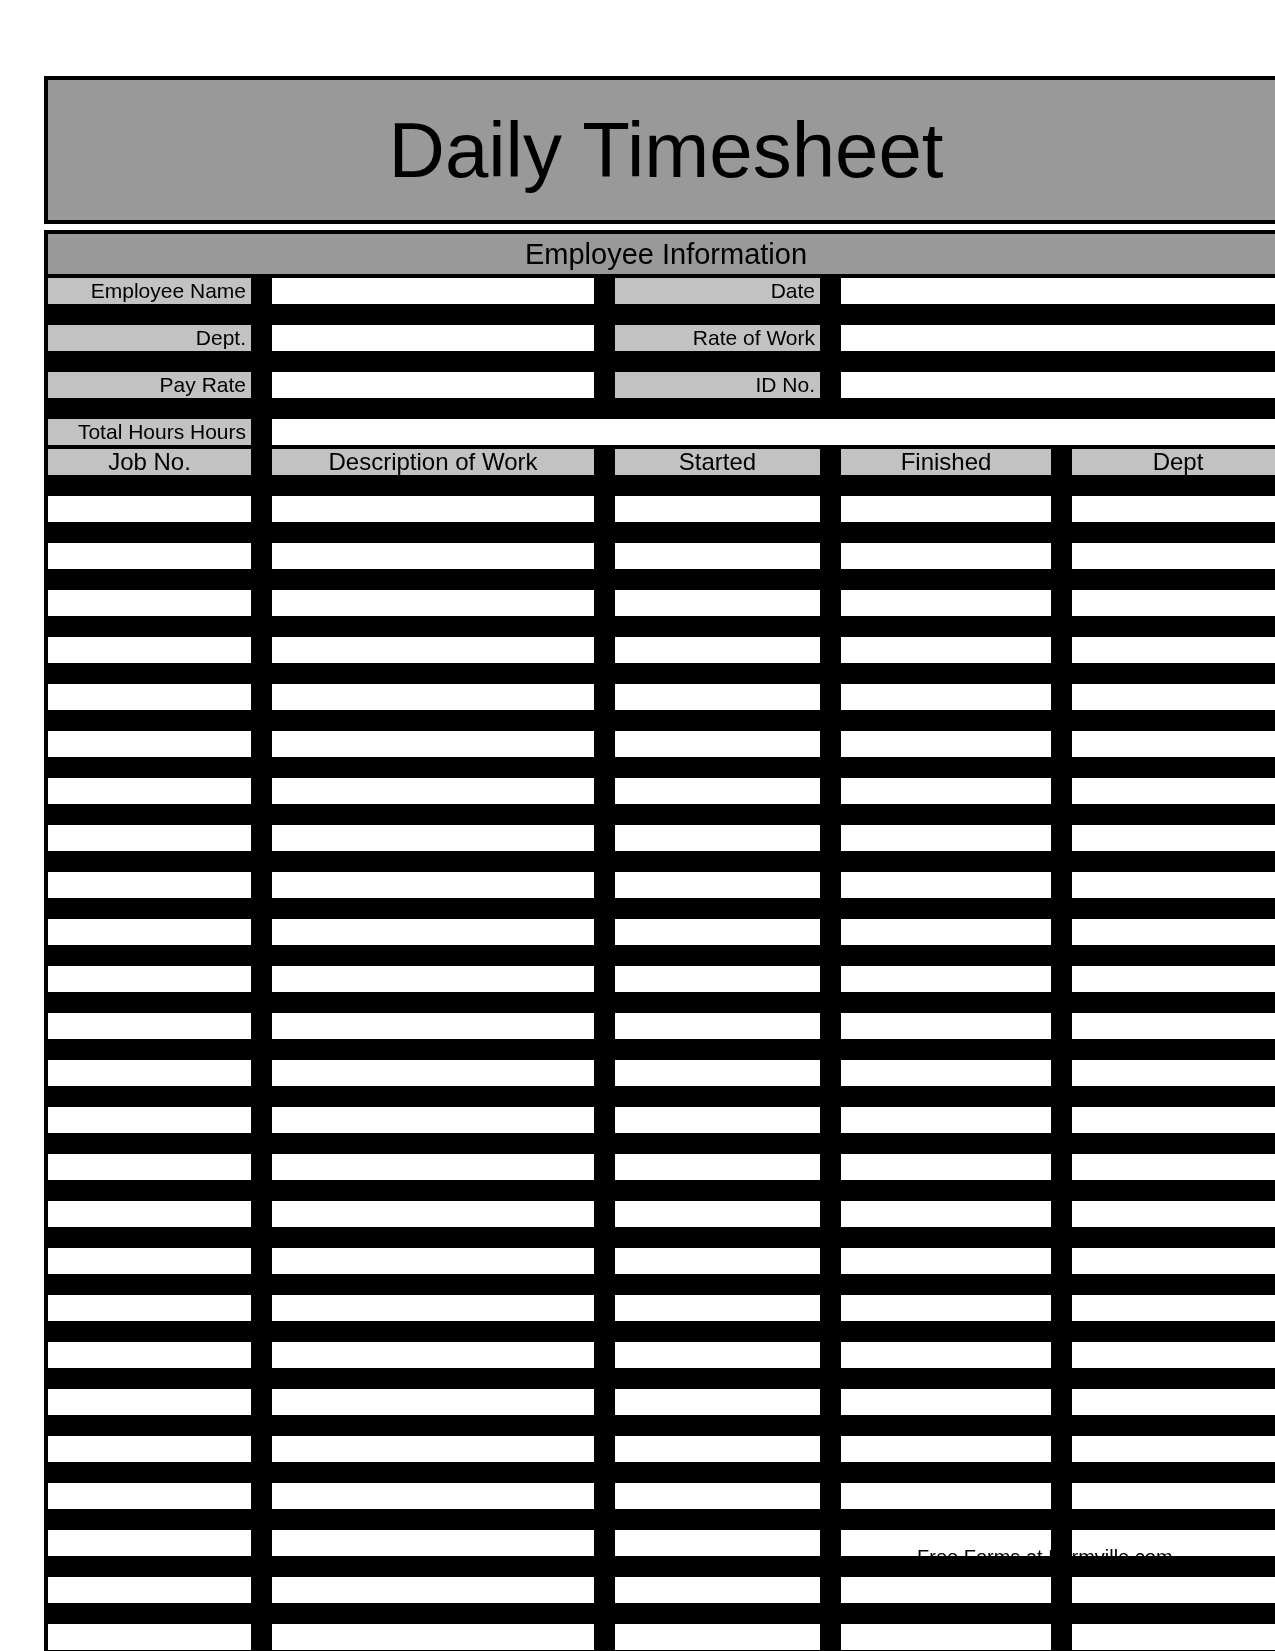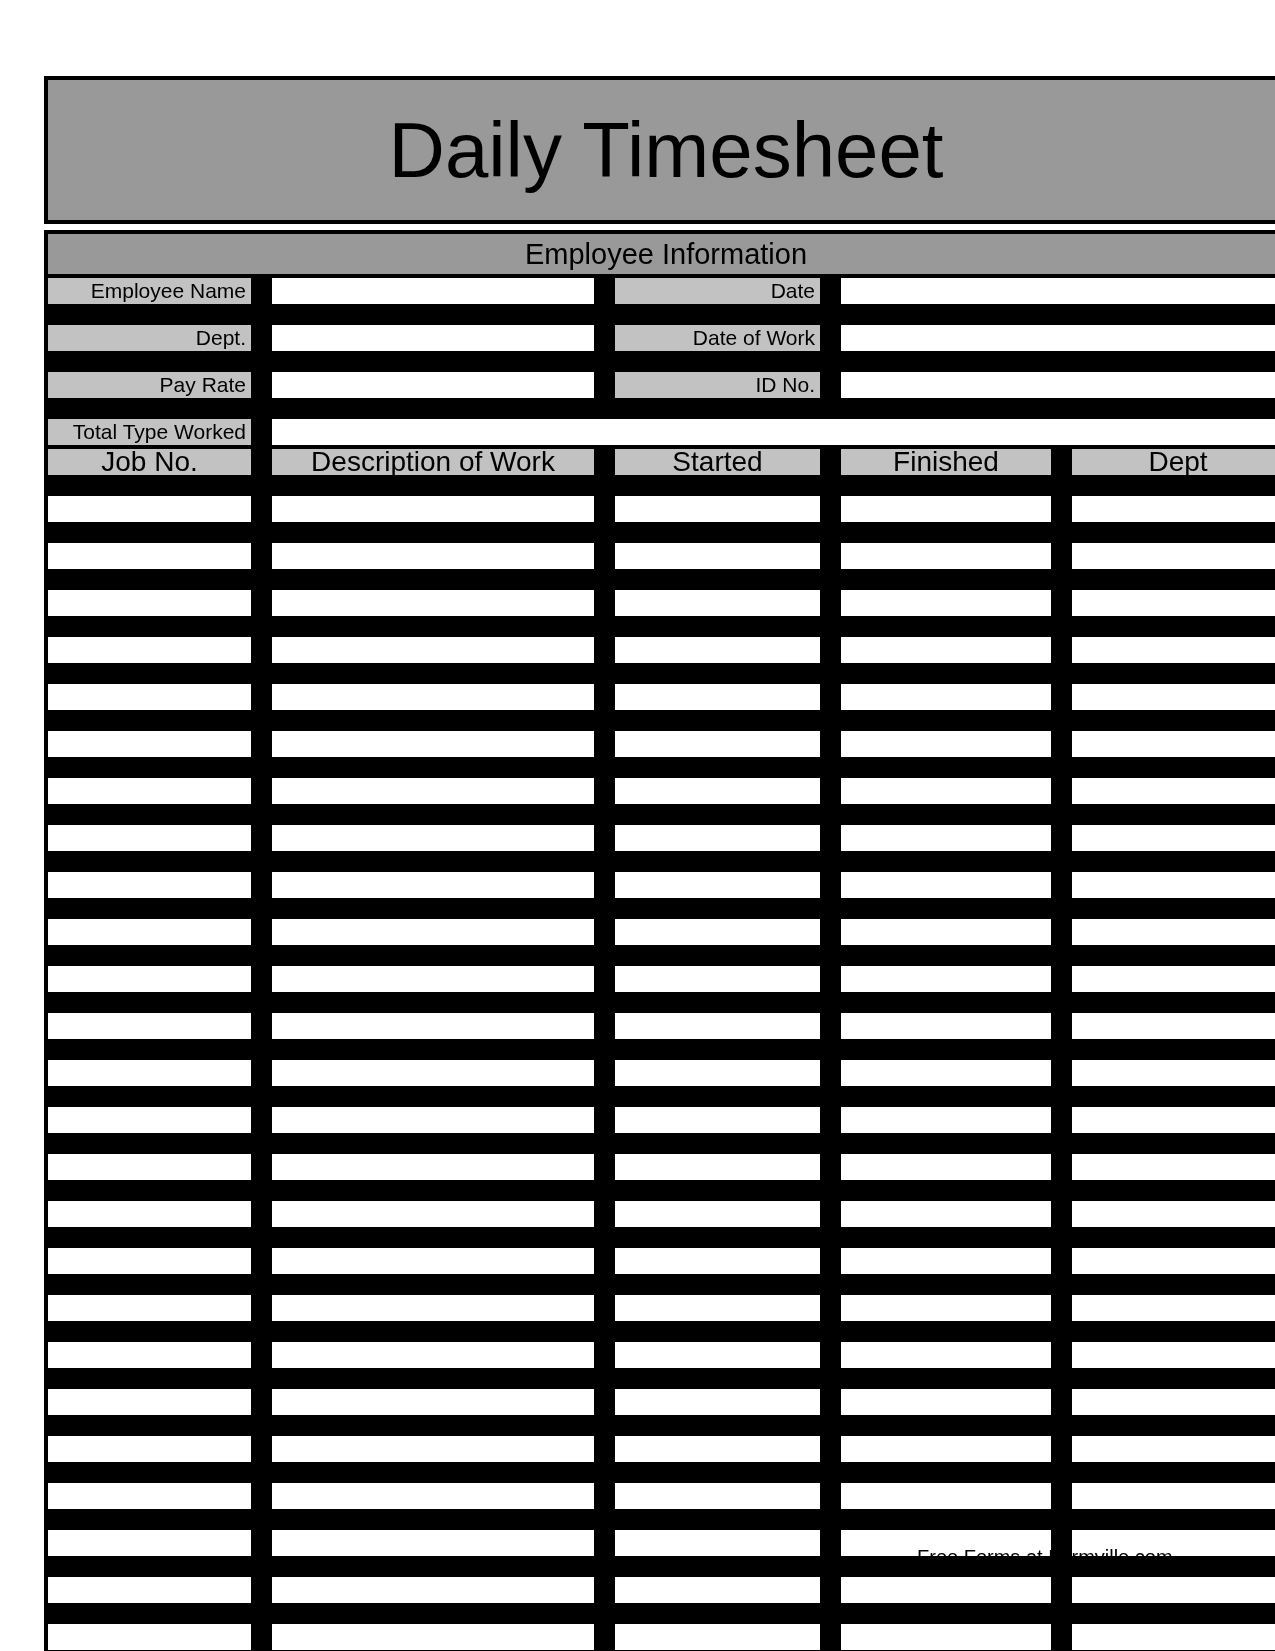--- a/index.html
+++ b/index.html
@@ -74,21 +74,21 @@
     background: #ffffff;
   }
   .span-rest {
     grid-column: 2 / 5;
   }
   .col-header {
     background: #c2c2c2;
     display: flex;
     align-items: center;
     justify-content: center;
-    font-size: 28px;
+    font-size: 24px;
     white-space: nowrap;
     overflow: hidden;
   }
   .ts-cell {
     background: #ffffff;
   }
   .footer-credit {
     position: absolute;
     left: 917px;
     top: 1546px;
@@ -110,29 +110,29 @@
   </div>
 
   <div class="grid ei-grid">
     <div class="cell-label">Employee Name</div>
     <div class="cell-input"></div>
     <div class="cell-label">Date</div>
     <div class="cell-input"></div>
 
     <div class="cell-label">Dept.</div>
     <div class="cell-input"></div>
-    <div class="cell-label">Date of Work</div>
+    <div class="cell-label">Rate of Work</div>
     <div class="cell-input"></div>
 
     <div class="cell-label">Pay Rate</div>
     <div class="cell-input"></div>
     <div class="cell-label">ID No.</div>
     <div class="cell-input"></div>
 
-    <div class="cell-label">Total Type Worked</div>
+    <div class="cell-label">Total Hours Hours</div>
     <div class="cell-input span-rest"></div>
   </div>
 
 
   <div class="grid ts-grid">
     <div class="col-header">Job No.</div>
     <div class="col-header">Description of Work</div>
     <div class="col-header">Started</div>
     <div class="col-header">Finished</div>
     <div class="col-header">Dept</div>

